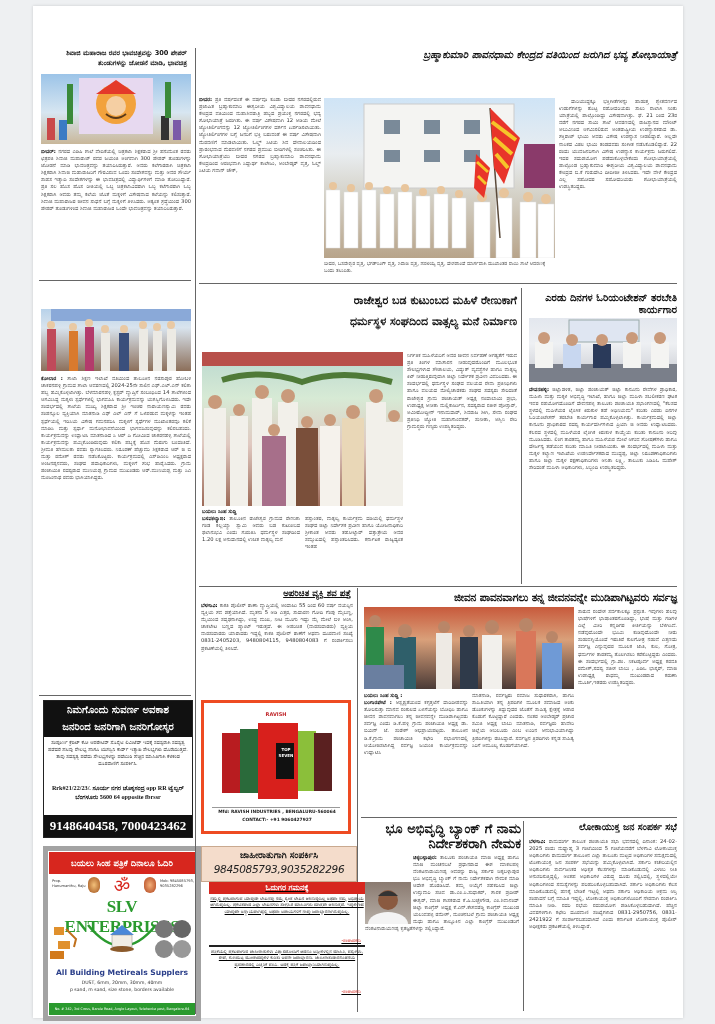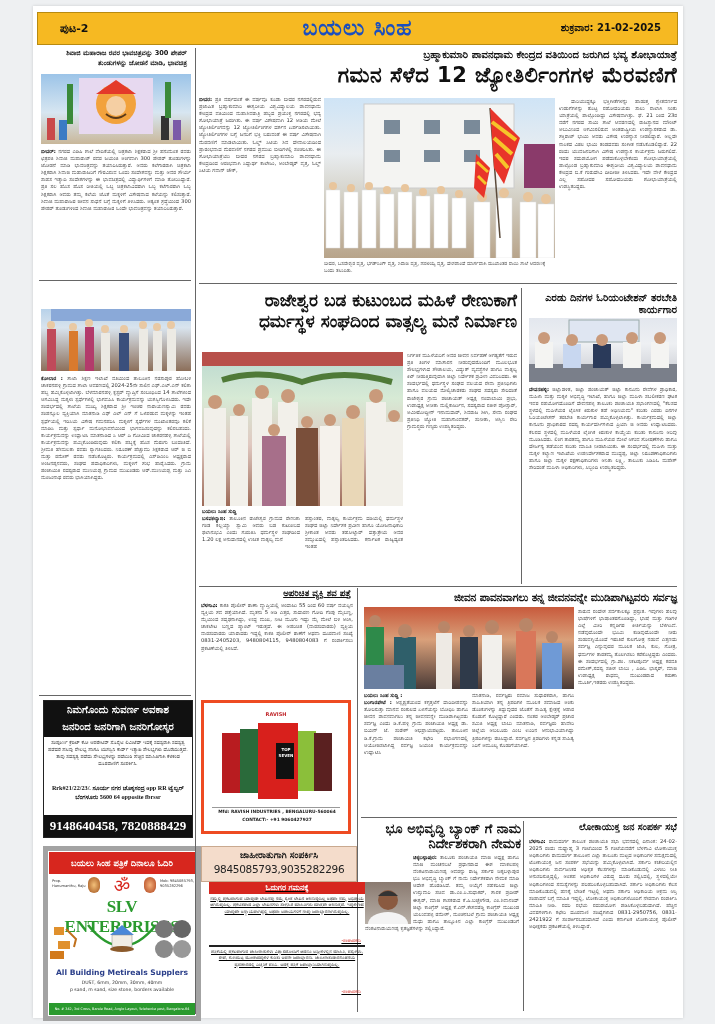--- a/index.html
+++ b/index.html
@@ -18,25 +18,20 @@
   .photo{position:absolute;overflow:hidden;}
   .caption{font-size:5px;line-height:7px;color:#333;}
   .ad-black{position:absolute;background:#111;color:#fff;text-align:center;font-weight:bold;}
   .phone{font-family:"Liberation Serif",serif;}
 </style>
 </head>
 <body>
 
 <div class="page" data-name="newspaper-page">
 
-  <div class="masthead" data-name="masthead">
-    <span class="page-no" data-name="page-number">ಪುಟ-2</span>
-    <div class="title" data-name="paper-name">ಬಯಲು ಸಿಂಹ</div>
-    <span class="date" data-name="issue-date">ಶುಕ್ರವಾರ: 21-02-2025</span>
-  </div>
 
   <div class="abs" data-name="article-shivaji" style="left:6px;top:42px;width:152px;height:230px;">
     <div class="kn-head" data-name="article-headline" style="font-size:6.6px;line-height:10px;padding:0 4px;">ಶಿವಾಜಿ ಮಹಾರಾಜ ರವರ ಭಾವಚಿತ್ರವನ್ನು 300 ಪೇಪರ್ ತುಂಡುಗಳನ್ನು ಜೋಡನೆ ಮಾಡಿ, ಭಾವಚಿತ್ರ</div>
     <div class="photo" data-name="shivaji-portrait-photo" style="left:2px;top:26px;width:150px;height:70px;background:linear-gradient(180deg,#9cc4e8 0%,#d7e6f1 55%,#c9b79a 100%);">
       <svg width="150" height="70" viewBox="0 0 150 70" data-name="shivaji-portrait-illustration">
         <rect x="38" y="4" width="74" height="56" fill="#e7d9f0"></rect>
         <circle cx="75" cy="30" r="20" fill="#f2a23c"></circle>
         <path d="M55 20 L75 6 L95 20 Z" fill="#e43a2a"></path>
         <circle cx="75" cy="32" r="10" fill="#f5cfa3"></circle>
         <path d="M65 40 Q75 48 85 40" stroke="#5a3a1a" stroke-width="2" fill="none"></path>
@@ -92,21 +87,21 @@
 
   <div class="hline" data-name="divider" style="left:6px;top:689px;width:152px;"></div>
 
   <div class="abs" data-name="ad-society" style="left:10px;top:694px;width:148px;height:136px;border:1px solid #222;background:#fff;">
     <div class="ad-black" data-name="ad-title" style="left:0;top:0;width:148px;height:36px;">
       <div style="font-size:10px;line-height:17px;">ನಿಮಗೊಂದು ಸುವರ್ಣ ಅವಕಾಶ</div>
       <div style="font-size:10px;line-height:17px;">ಜನರಿಂದ ಜನರಿಗಾಗಿ ಜನರಿಗೋಸ್ಕರ</div>
     </div>
     <div class="body-text" data-name="ad-body" style="position:absolute;left:4px;top:38px;width:140px;height:42px;font-size:5px;line-height:7px;text-align:center;color:#111;">ಸಂಪೂರ್ಣ ಕ್ರೆಡಿಟ್ ಕೋ ಆಪರೇಟಿವ್ ಸೊಸೈಟಿ ಲಿಮಿಟೆಡ್ ಇದಕ್ಕೆ ಸದಸ್ಯರಾಗಿ ಸದಸ್ಯತ್ವ ಪಡೆದರೆ ಹಲವು ಸೌಲಭ್ಯ ಹಾಗೂ ಯಶಸ್ವಿನಿ ಕಾರ್ಡ್ ಇತ್ಯಾದಿ ಸೌಲಭ್ಯಗಳು ದೊರೆಯುತ್ತವೆ. ತಾವು ಸದಸ್ಯತ್ವ ಪಡೆದು ಸೌಲಭ್ಯಗಳನ್ನು ಪಡೆಯಿರಿ ಹೆಚ್ಚಿನ ಮಾಹಿತಿಗಾಗಿ ಕೆಳಕಂಡ ದೂರವಾಣಿಗೆ ಸಂಪರ್ಕಿಸಿ.</div>
     <div data-name="ad-address" style="position:absolute;left:4px;top:82px;width:140px;font-size:6.2px;line-height:9px;font-weight:bold;color:#111;font-family:'Liberation Serif',serif;text-align:center;">Rrk#21/22/23/. ಸೂರ್ಯ ನಗರ ಚೊಕ್ಕಸಂದ್ರ opp RR ಟ್ವೆಲ್ವರ್ ಬೆಂಗಳೂರು 5600 64 opposite fbrssr</div>
-    <div class="ad-black phone" data-name="ad-phone-numbers" style="left:0;bottom:0;width:148px;height:22px;font-size:13px;line-height:22px;">9148640458, 7820888429</div>
+    <div class="ad-black phone" data-name="ad-phone-numbers" style="left:0;bottom:0;width:148px;height:22px;font-size:13px;line-height:22px;">9148640458, 7000423462</div>
   </div>
 
   <div class="abs" data-name="ad-slv-enterprises" style="left:10px;top:840px;width:148px;height:165px;border:5px solid #a3a3a3;background:#fff;">
     <div data-name="ad-banner" style="position:absolute;left:1px;top:1px;width:146px;height:22px;background:#d7261e;color:#fff;font-weight:bold;font-size:8.4px;line-height:22px;text-align:center;">ಬಯಲು ಸಿಂಹ ಪತ್ರಿಕೆ ದಿನಾಲೂ ಓದಿರಿ</div>
     <div data-name="ad-proprietor" style="position:absolute;left:4px;top:28px;width:34px;font-size:3.6px;line-height:5px;color:#333;">Prop. Hanumanthu, Raju</div>
     <div data-name="deity-image-left" style="position:absolute;left:40px;top:26px;width:12px;height:16px;border-radius:6px;background:radial-gradient(#f3c07a,#a0521c);"></div>
     <div data-name="om-symbol" style="position:absolute;left:62px;top:22px;width:24px;text-align:center;font-size:18px;color:#d7261e;">ॐ</div>
     <div data-name="deity-image-right" style="position:absolute;left:96px;top:26px;width:12px;height:16px;border-radius:6px;background:radial-gradient(#f3b07a,#b0421c);"></div>
     <div data-name="ad-mobile" style="position:absolute;left:112px;top:28px;width:34px;font-size:3.6px;line-height:5px;color:#333;">Mob: 9845085793, 9035282296</div>
     <div data-name="company-name" style="position:absolute;left:0;top:46px;width:148px;text-align:center;font-family:'Liberation Serif',serif;font-weight:bold;font-size:17px;color:#2a9a2e;letter-spacing:-0.3px;">SLV ENTERPRISES</div>
@@ -131,22 +126,21 @@
         </g>
     </svg>
     <div data-name="ad-tagline" style="position:absolute;left:0;top:117px;width:148px;text-align:center;font-weight:bold;font-size:7.6px;color:#2b3f8a;">All Building Metireals Supplers</div>
     <div data-name="materials-line-1" style="position:absolute;left:0;top:129px;width:148px;text-align:center;font-size:4.6px;color:#333;">DUST, 6mm, 20mm, 30mm, 40mm</div>
     <div data-name="materials-line-2" style="position:absolute;left:0;top:136px;width:148px;text-align:center;font-size:4.6px;color:#333;">p sand, m sand, size stone, borders available</div>
     <div data-name="ad-address" style="position:absolute;left:1px;bottom:1px;width:146px;height:12px;background:#2a9a2e;color:#fff;font-size:3.4px;line-height:12px;text-align:center;white-space:nowrap;overflow:hidden;">No. # 342, 3rd Cross, Bande Road, Anglo Layout, Yelahanka post, Bangalore-64</div>
   </div>
 
   <div class="vline" data-name="column-divider" style="left:162px;top:42px;height:966px;"></div>
 
-  <div class="kn-head" data-name="lead-kicker" style="position:absolute;left:166px;top:43px;width:478px;font-size:10px;">ಬ್ರಹ್ಮಾಕುಮಾರಿ ಪಾವನಧಾಮ ಕೇಂದ್ರದ ವತಿಯಿಂದ ಜರುಗಿದ ಭವ್ಯ ಶೋಭಾಯಾತ್ರೆ</div>
-  <div class="kn-head" data-name="lead-headline" style="position:absolute;left:166px;top:57px;width:478px;font-size:21px;font-weight:bold;letter-spacing:0.5px;">ಗಮನ ಸೆಳೆದ 12 ಜ್ಯೋತಿರ್ಲಿಂಗಗಳ ಮೆರವಣಿಗೆ</div>
+  <div class="kn-head" data-name="lead-kicker" style="position:absolute;left:166px;top:43px;width:478px;font-size:10px;font-style:italic;">ಬ್ರಹ್ಮಾಕುಮಾರಿ ಪಾವನಧಾಮ ಕೇಂದ್ರದ ವತಿಯಿಂದ ಜರುಗಿದ ಭವ್ಯ ಶೋಭಾಯಾತ್ರೆ</div>
 
   <div class="body-text" data-name="lead-body-left" style="position:absolute;left:166px;top:90px;width:122px;height:184px;">
     <b data-name="article-dateline">ಬೀದರ:</b>
     <span>ಪ್ರತಿ ವರ್ಷದಂತೆ ಈ ವರ್ಷವೂ ಕೂಡಾ ಬೀದರ ನಗರದಲ್ಲಿರುವ ಪ್ರಜಾಪಿತ ಬ್ರಹ್ಮಾಕುಮಾರಿ ಈಶ್ವರೀಯ ವಿಶ್ವವಿದ್ಯಾಲಯ ಪಾವನಧಾಮ ಕೇಂದ್ರದ ವತಿಯಿಂದ ಮಹಾಶಿವರಾತ್ರಿ ಹಬ್ಬದ ಪ್ರಯುಕ್ತ ನಗರದಲ್ಲಿ ಭವ್ಯ ಶೋಭಾಯಾತ್ರೆ ಜರುಗಿತು. ಈ ವರ್ಷ ವಿಶೇಷವಾಗಿ 12 ಅಡಿಯ ಮೇಲೆ ಜ್ಯೋತಿರ್ಲಿಂಗವನ್ನು 12 ಜ್ಯೋತಿರ್ಲಿಂಗಗಳ ದರ್ಶನ ಏರ್ಪಡಿಸಲಾಯಿತು. ಜ್ಯೋತಿರ್ಲಿಂಗಗಳ ಬಗ್ಗೆ ಜನರಿಗೆ ಭಕ್ತಿ ಬರುವಂತೆ ಈ ವರ್ಷ ವಿಶೇಷವಾಗಿ ಮೆರವಣಿಗೆ ಮಾಡಲಾಯಿತು. ಓಲ್ಡ್ ಸಿಟಿಯ ಶಿವ ದೇವಾಲಯದಿಂದ ಪ್ರಾರಂಭವಾದ ಮೆರವಣಿಗೆ ನಗರದ ಪ್ರಮುಖ ಬೀದಿಗಳಲ್ಲಿ ಸಂಚರಿಸಿತು. ಈ ಶೋಭಾಯಾತ್ರೆಯು ಬೀದರ ನಗರದ ಬ್ರಹ್ಮಾಕುಮಾರಿ ಪಾವನಧಾಮ ಕೇಂದ್ರದಿಂದ ಆರಂಭವಾಗಿ ಸಿದ್ದಾರ್ಥ ಕಾಲೇಜು, ಅಂಬೇಡ್ಕರ್ ವೃತ್ತ, ಓಲ್ಡ್ ಸಿಟಿಯ ಗವಾನ್ ಚೌಕ್,</span>
   </div>
   <div class="photo" data-name="procession-photo" style="left:291px;top:92px;width:231px;height:160px;background:linear-gradient(180deg,#cfe4f6 0%,#e9edf0 35%,#d5d2c8 60%,#b8a48a 100%);">
     <svg width="231" height="160" viewBox="0 0 231 160" data-name="procession-illustration">
       <rect x="40" y="6" width="150" height="84" fill="#f4f4f2" stroke="#ccc"></rect>
       <rect x="60" y="22" width="16" height="14" fill="#7a8a99"></rect>
         <rect x="100" y="22" width="16" height="14" fill="#7a8a99"></rect>
@@ -192,21 +186,21 @@
         </g>
     </svg>
   </div>
   <div class="caption" data-name="photo-caption" style="position:absolute;left:291px;top:254px;width:231px;">ಬೀದರ, ಬಸವೇಶ್ವರ ವೃತ್ತ, ಭಗತ್‌ಸಿಂಗ್ ವೃತ್ತ, ಶಿವಾಜಿ ವೃತ್ತ, ಹರಳಯ್ಯ ವೃತ್ತ, ದೇಶಪಾಂಡೆ ಮಾರ್ಗವಾಗಿ ಮುಖಾಂತರ ಸಾಯಿ ಶಾಲೆ ಆವರಣಕ್ಕೆ ಬಂದು ತಲುಪಿತು.</div>
   <div class="body-text" data-name="lead-body-right" style="position:absolute;left:526px;top:92px;width:118px;height:184px;text-indent:12px;">
     <span>ದಾರಿಯುದ್ದಕ್ಕೂ ಭಕ್ತಿಗೀತೆಗಳನ್ನು ಹಾಡುತ್ತ ಶ್ವೇತವರ್ಣದ ಉಡುಗೆಗಳನ್ನು ತೊಟ್ಟ ಸಹೋದರಿಯರು ಸಾಲು ಸಾಲಾಗಿ ನಿಂತು ಯಾತ್ರೆಯಲ್ಲಿ ಪಾಲ್ಗೊಂಡಿದ್ದು ವಿಶೇಷವಾಗಿತ್ತು. ಫೆ. 21 ರಿಂದ 23ರ ವರೆಗೆ ನಗರದ ಸಾಯಿ ಶಾಲೆ ಆವರಣದಲ್ಲಿ ರಾಜಸ್ಥಾನದ ಮೌಂಟ್ ಅಬುವಿನಿಂದ ಆಗಮಿಸಲಿರುವ ಅಂತರಾಷ್ಟ್ರೀಯ ಉಪನ್ಯಾಸಕರಾದ ಡಾ. ಶಕ್ತಿರಾಜ್ ಭಾಯಿ ಅವರು ವಿಶೇಷ ಉಪನ್ಯಾಸ ನೀಡಲಿದ್ದಾರೆ. ಅಲ್ಲದೇ ನಾಸಿಕದ ವಿಠಲ ಭಾಯಿ ತಂಡದವರು ಸಂಗೀತ ನಡೆಸಿಕೊಡಲಿದ್ದಾರೆ. 22 ರಂದು ಯುವಜನರಿಗಾಗಿ ವಿಶೇಷ ಉಪನ್ಯಾಸ ಕಾರ್ಯಕ್ರಮ ಜರುಗಲಿದೆ. ಇದರ ಸದುಪಯೋಗ ಪಡೆದುಕೊಳ್ಳಬೇಕೆಂದು ಶೋಭಾಯಾತ್ರೆಯಲ್ಲಿ ಪಾಲ್ಗೊಂಡ ಬ್ರಹ್ಮಾಕುಮಾರಿ ಈಶ್ವರೀಯ ವಿಶ್ವವಿದ್ಯಾಲಯ ಪಾವನಧಾಮ ಕೇಂದ್ರದ ಬಿ.ಕೆ ಗುರುದೇವಿ ದೀದೀಜೀ ತಿಳಿಸಿದರು. ಇದೇ ವೇಳೆ ಕೇಂದ್ರದ ಎಲ್ಲ ಸಹೋದರ ಸಹೋದರಿಯರು ಶೋಭಾಯಾತ್ರೆಯಲ್ಲಿ ಉಪಸ್ಥಿತರಿದ್ದರು.</span>
   </div>
 
   <div class="hline" data-name="divider" style="left:166px;top:277px;width:478px;"></div>
 
-  <div class="kn-head" data-name="article-headline" style="position:absolute;left:166px;top:284px;width:318px;font-size:17px;line-height:21px;">
+  <div class="kn-head" data-name="article-headline" style="position:absolute;left:166px;top:284px;width:318px;font-size:11px;line-height:21px;">
     <div>ರಾಜೇಶ್ವರ ಬಡ ಕುಟುಂಬದ ಮಹಿಳೆ ರೇಣುಕಾಗೆ</div>
     <div>ಧರ್ಮಸ್ಥಳ ಸಂಘದಿಂದ ವಾತ್ಸಲ್ಯ ಮನೆ ನಿರ್ಮಾಣ</div>
   </div>
   <div class="photo" data-name="house-handover-photo" style="left:169px;top:346px;width:201px;height:154px;background:linear-gradient(180deg,#b9d8cf 0%,#d7ead5 30%,#e0c9c1 60%,#9c6a58 100%);">
     <svg width="201" height="154" viewBox="0 0 201 154" data-name="house-handover-illustration">
       <rect x="0" y="0" width="201" height="14" fill="#b8504a"></rect>
       <path d="M20 28 Q60 16 100 30 Q140 16 190 30" stroke="#4f7a38" stroke-width="6" fill="none"></path>
       <g fill="#f2f0ea">
           <rect x="2" y="56" width="22" height="98"></rect>
           <rect x="28" y="64" width="18" height="90"></rect>
@@ -290,21 +284,21 @@
       <rect x="60" y="20" width="18" height="36" fill="#111"></rect>
     </svg>
     <div data-name="product-name" style="position:absolute;left:72px;top:44px;width:20px;font-size:4px;color:#fff;font-weight:bold;text-align:center;line-height:6px;">TOP SEVEN</div>
     <div class="hline" data-name="divider" style="left:8px;top:104px;width:128px;background:#999;"></div>
     <div data-name="ad-maker" style="position:absolute;left:4px;top:106px;width:138px;font-size:4.4px;font-weight:bold;text-align:center;color:#222;">Mfd: RAVISH INDUSTRIES , BENGALURU-560064</div>
     <div data-name="ad-contact" style="position:absolute;left:4px;top:114px;width:138px;font-size:4.4px;font-weight:bold;text-align:center;color:#222;">CONTACT:- +91 9060427927</div>
   </div>
 
   <div class="abs" data-name="ad-contact-box" style="left:168px;top:840px;width:154px;height:34px;background:#f4dccb;border:1px solid #c9a98f;">
     <div data-name="contact-title" style="text-align:center;font-size:9px;font-weight:bold;color:#111;margin-top:3px;">ಜಾಹೀರಾತುಗಾಗಿ ಸಂಪರ್ಕಿಸಿ</div>
-    <div data-name="contact-phones" style="text-align:center;font-size:10.5px;color:#222;margin-top:2px;letter-spacing:-0.3px;">9845085793,9035282296</div>
+    <div data-name="contact-phones" style="text-align:center;font-size:10.5px;color:#222;margin-top:2px;letter-spacing:-0.3px;font-style:italic;">9845085793,9035282296</div>
   </div>
 
   <div class="abs" data-name="readers-notice" style="left:176px;top:876px;width:156px;height:128px;text-decoration:underline;">
     <div data-name="notice-title" style="background:#d7261e;color:#fff;font-weight:bold;font-size:7.6px;text-align:center;height:12px;line-height:12px;">ಓದುಗರ ಗಮನಕ್ಕೆ</div>
     <div class="body-text" data-name="notice-body" style="margin-top:2px;height:42px;font-size:4.6px;line-height:6.4px;text-align:center;color:#222;">ನಮ್ಮಲ್ಲಿ ಪ್ರಕಟವಾಗುವ ಯಾವುದೇ ಲೇಖನವು ನಮ್ಮ ಸ್ವಂತ ಲೇಖನ ಆಗಿರುವುದಿಲ್ಲ ಅಥವಾ ನಮ್ಮ ಅಭಿಪ್ರಾಯ ಆಗಿರುವುದಿಲ್ಲ. ಪ್ರಕಟಿತವಾದ ಎಲ್ಲಾ ಲೇಖನಗಳು ಸಂಗ್ರಹಿತ ಮಾಹಿತಿಗಳು ಮಾತ್ರವೇ ಆಗಿರುತ್ತವೆ. ಇವುಗಳಿಂದ ಯಾವುದೇ ಅನ್ಯಾಯವಾಗಿದ್ದಲ್ಲಿ ಅಥವಾ ಅಪಾಯಗಳಿಗೆ ನಾವು ಜವಾಬ್ದಾರರಾಗಿರುವುದಿಲ್ಲ.</div>
     <div data-name="notice-signature" style="text-align:right;font-size:4.6px;color:#d7261e;padding-right:4px;">-ಸಂಪಾದಕರು</div>
     <div class="hline" data-name="divider" style="position:relative;width:156px;background:#222;height:2px;margin:2px 0;"></div>
     <div class="body-text" data-name="notice-body" style="height:40px;font-size:4.6px;line-height:6.4px;text-align:center;color:#222;">ಪತ್ರಿಕೆಯಲ್ಲಿ ಪ್ರಕಟವಾಗುವ ಜಾಹೀರಾತುಗಳು ವಿಶ್ವಾಸದೊಂದಿಗೆ ಆದರೂ ಅದ್ದೀಗಳಲ್ಲಿನ ಮಾಹಿತಿ, ವಸ್ತುಗಳು, ಸೇವೆ, ಗುಣಮಟ್ಟ ಮುಂತಾದವುಗಳ ಕುರಿತು ಅವರೇ ಜವಾಬ್ದಾರರು. ಜಾಹೀರಾತುದಾರರೊಡನೆಯ ವ್ಯವಹಾರದಲ್ಲಿ ಎಚ್ಚರಿಕೆ ವಹಿಸಿ. ಅದಕ್ಕೆ ಪತ್ರಿಕೆ ಜವಾಬ್ದಾರಿಯಾಗಿರುವುದಿಲ್ಲ.</div>
     <div data-name="notice-signature" style="text-align:right;font-size:4.6px;color:#d7261e;padding-right:4px;">-ಸಂಪಾದಕರು</div>
   </div>

